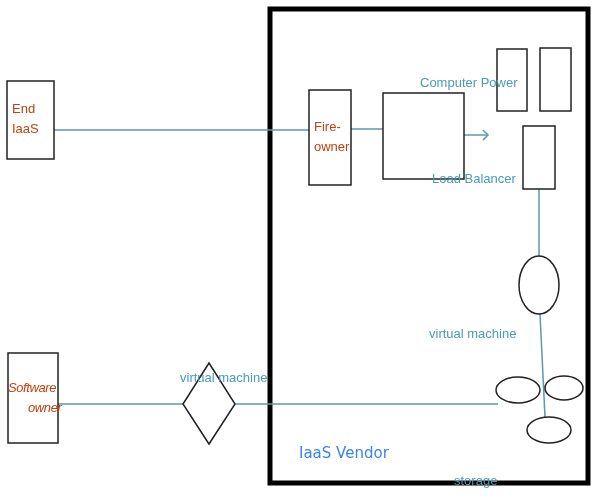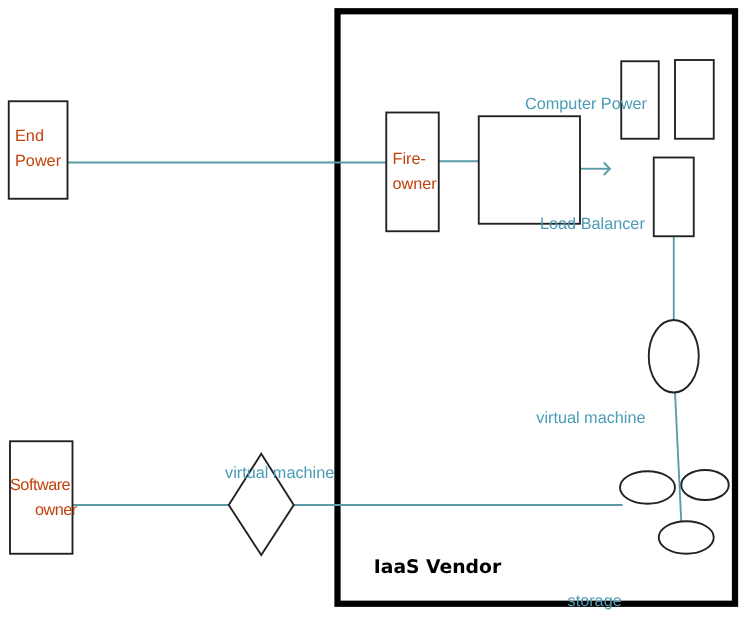--- a/index.html
+++ b/index.html
@@ -1,20 +1,20 @@
 <!DOCTYPE html>
 <html><head>
   <meta charset="utf-8">
   <style>
     html, body { margin: 0; padding: 0; background: #ffffff; }
     body { width: 600px; height: 500px; position: relative; overflow: hidden; font-family: "DejaVu Sans", sans-serif; }
     svg { position: absolute; left: 0; top: 0; }
     .lbl { position: absolute; color: #4a9bb5; font-family: "Liberation Sans", sans-serif; font-size: 13px; line-height: 1.15; white-space: nowrap; margin-top: 44px; }
     .box-lbl { position: absolute; color: #c2410c; font-family: "Liberation Sans", sans-serif; font-size: 13px; line-height: 1.55; }
-    .vendor { position: absolute; color: #000000; font-family: "DejaVu Sans", sans-serif; font-weight: bold; font-size: 15px; }
+    .vendor { position: absolute; color: #3b82f6; font-family: "DejaVu Sans", sans-serif; font-weight: normal; font-size: 15px; }
   </style>
 </head>
 <body>
 
 <svg width="600" height="500" viewBox="0 0 600 500">
 
   <rect x="270" y="9" width="318" height="474" fill="none" stroke="#000" stroke-width="5"></rect>
 
   <line x1="54" y1="130" x2="309" y2="130" stroke="#5b9aa8" stroke-width="1.5"></line>
   <line x1="351" y1="129" x2="383" y2="129" stroke="#5b9aa8" stroke-width="1.5"></line>
@@ -34,23 +34,23 @@
   <rect x="540" y="48" width="31" height="63" fill="#fff" stroke="#222" stroke-width="1.5"></rect>
   <rect x="523" y="126" width="32" height="63" fill="#fff" stroke="#222" stroke-width="1.5"></rect>
   <ellipse cx="539" cy="285" rx="20" ry="29" fill="#fff" stroke="#222" stroke-width="1.5"></ellipse>
   <ellipse cx="518" cy="390" rx="22" ry="13" fill="#fff" stroke="#222" stroke-width="1.5"></ellipse>
   <ellipse cx="564" cy="388" rx="19" ry="12" fill="#fff" stroke="#222" stroke-width="1.5"></ellipse>
   <ellipse cx="549" cy="430" rx="22" ry="13" fill="#fff" stroke="#222" stroke-width="1.5"></ellipse>
 </svg>
 
 <div class="box-lbl" style="left:12px; top:99px;">
   <div>End</div>
-  <div>Power</div>
+  <div>IaaS</div>
 </div>
-<div class="box-lbl" style="left:8px; top:378px; letter-spacing:-0.4px;">
+<div class="box-lbl" style="left:8px; top:378px; letter-spacing:-0.4px;font-style:italic;">
   <div>Software</div>
   <div style="padding-left:20px;">owner</div>
 </div>
 <div class="lbl" style="left:180px; top:327px;">virtual machine</div>
 <div class="box-lbl" style="left:314px; top:117px;">
   <div>Fire-</div>
   <div>owner</div>
 </div>
 <div class="lbl" style="left:384px; top:128px;padding-left:48px;">Load Balancer</div>
 <div class="lbl" style="left:420px; top:32px;">Computer Power</div>

